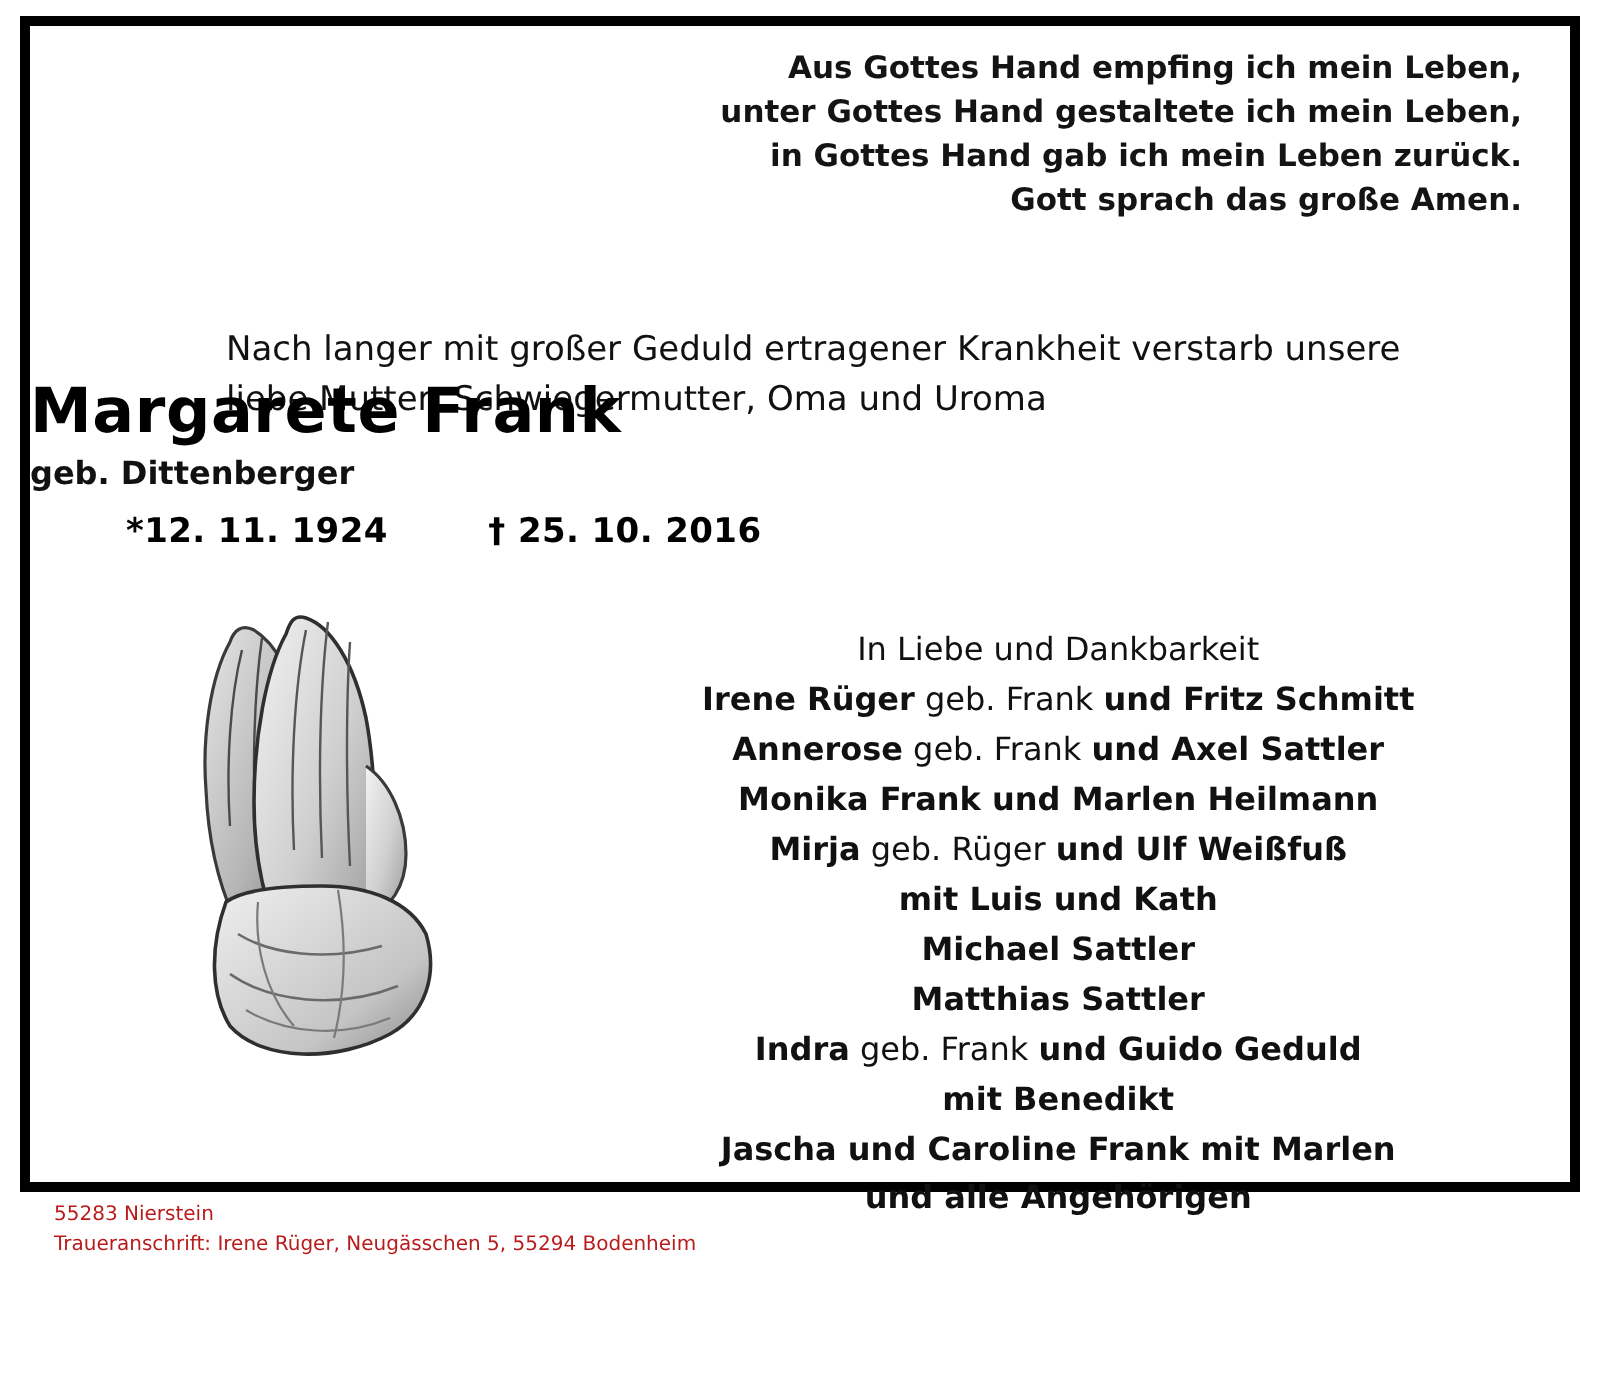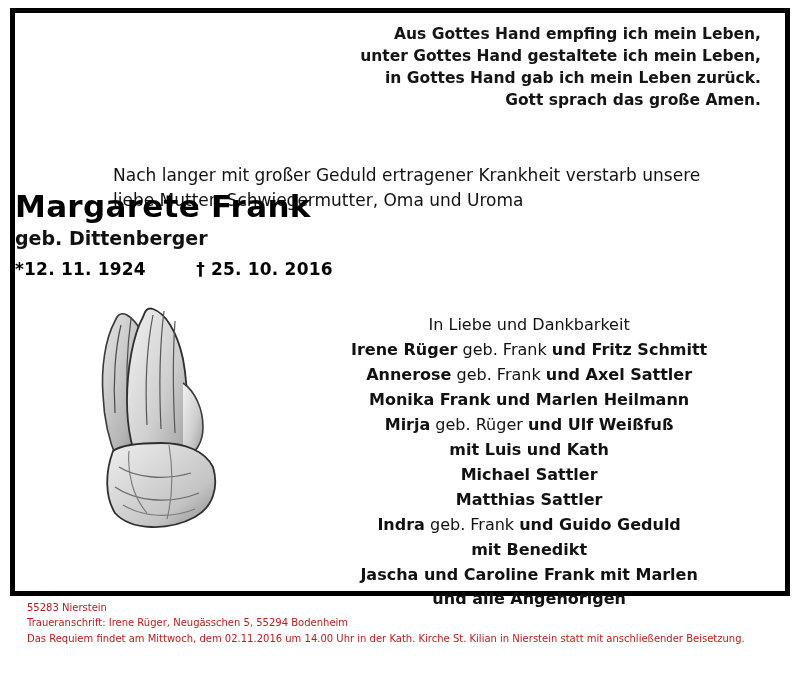--- a/index.html
+++ b/index.html
@@ -75,31 +75,32 @@
     top: 176px;
   }
   .name {
     font-size: 31px;
     font-weight: 700;
     letter-spacing: 0.3px;
     color: #000000;
     line-height: 1.1;
   }
   .maiden {
-    font-size: 19px;
+    font-size: 16px;
     font-weight: 600;
     margin-top: 4px;
     color: #111111;
   }
   .dates {
     font-size: 17px;
     font-weight: 700;
     margin-top: 10px;
     color: #000000;
     letter-spacing: 0.2px;
+    padding-left: 48px;
   }
   .dates .sep {
     display: inline-block;
     width: 38px;
   }
 
   
   .mourners {
     position: absolute;
     left: 336px;
@@ -240,16 +241,15 @@
           <b>und alle Angehörigen</b><span class="reg"></span><b></b>
         </div>
       </div>
 
     </div>
   </div>
 
   <div class="footer">
     <div>55283 Nierstein</div>
     <div>Traueranschrift: Irene Rüger, Neugässchen 5, 55294 Bodenheim</div>
-    <div>Das Requiem findet am Mittwoch, dem 02.11.2016 um 14.00 Uhr in der Kath. Kirche St. Kilian in Nierstein statt mit anschließender Beisetzung.</div>
   </div>
 
 </div>
 
 </body></html>

